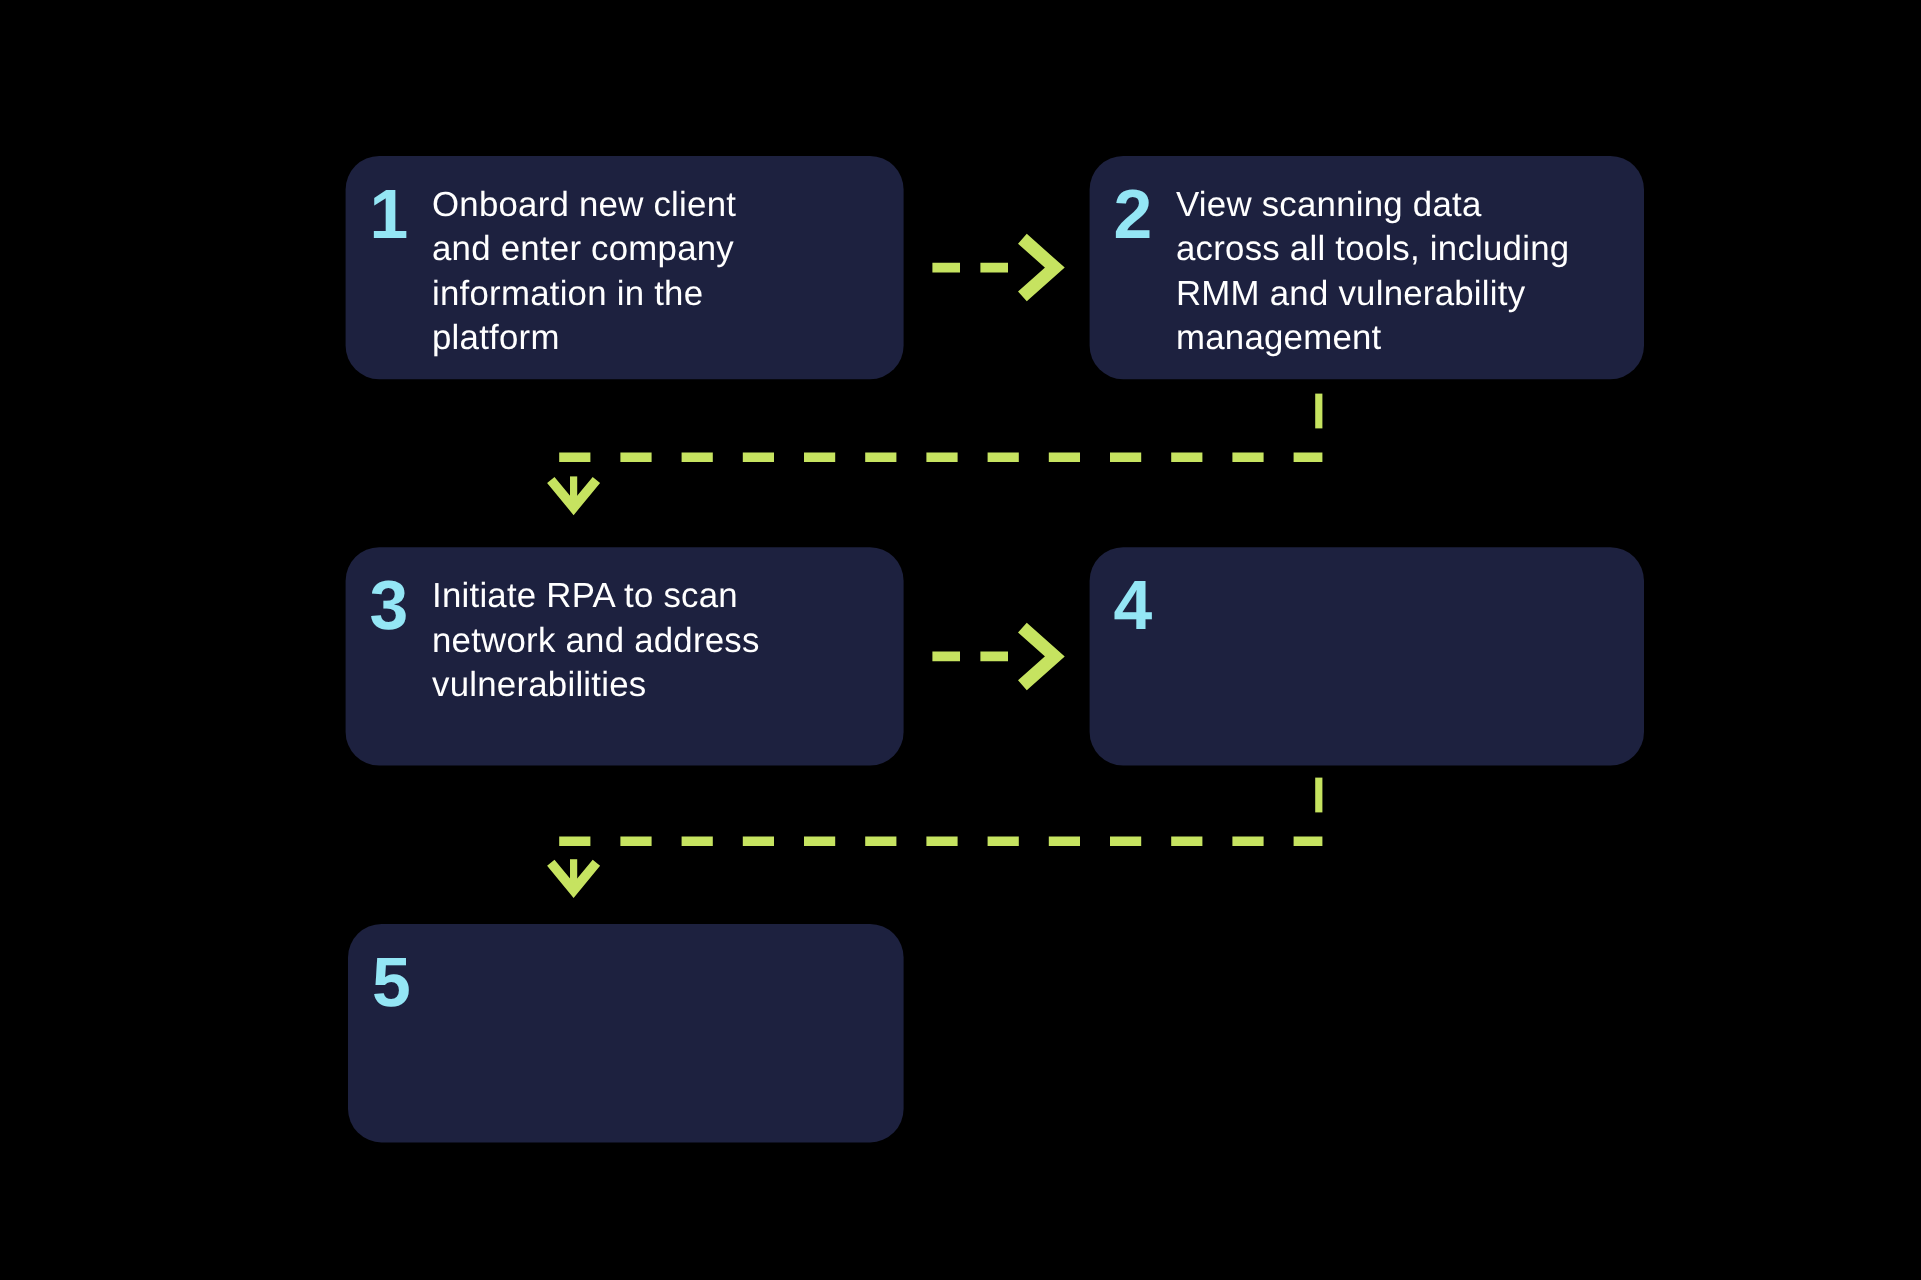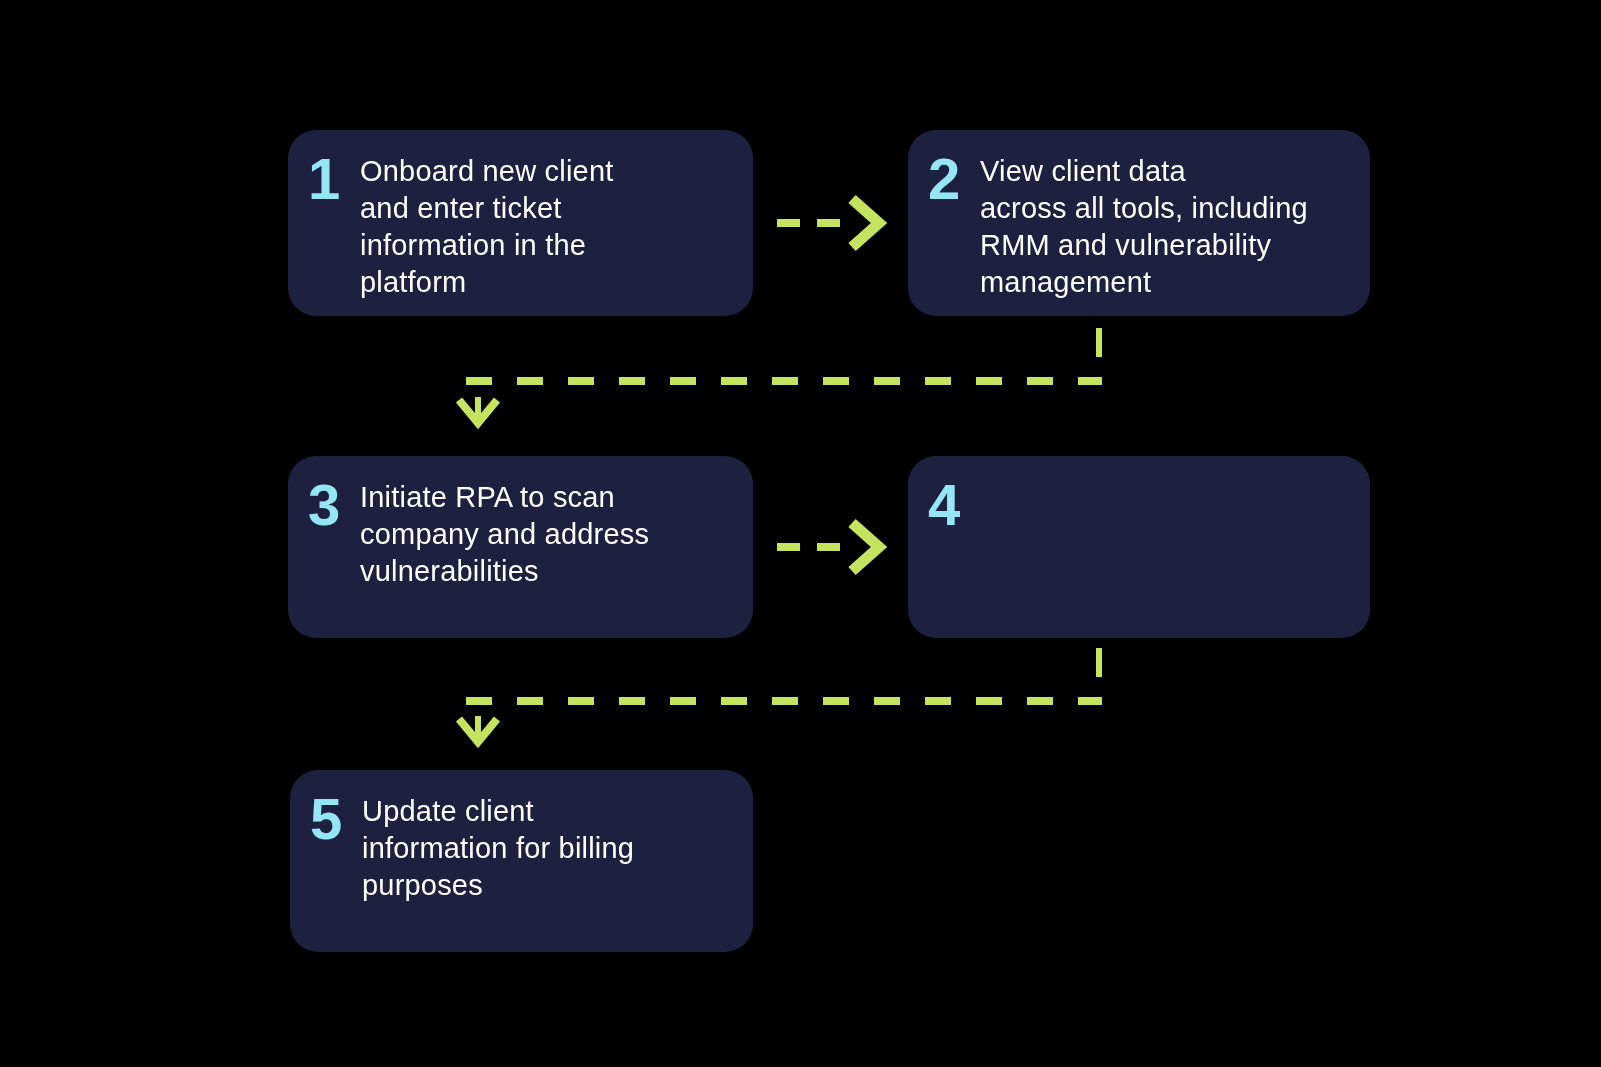--- a/index.html
+++ b/index.html
@@ -75,44 +75,41 @@
       <g>
         <line class="dash" x1="478" y1="716" x2="478" y2="738" stroke-width="6"></line>
         <polyline class="dash" points="459,719 478,742 497,719" stroke-width="8" fill="none"></polyline>
       </g>
     </g>
   </svg>
 
   <div class="step" style="left:288px;top:130px;width:465px;height:186px">
     <span class="num">1</span>
     <p class="label">Onboard new client
-and enter ticket
+and enter company
 information in the
 platform</p>
   </div>
 
   <div class="step" style="left:908px;top:130px;width:462px;height:186px">
     <span class="num">2</span>
-    <p class="label">View client data
+    <p class="label">View scanning data
 across all tools, including
 RMM and vulnerability
 management</p>
   </div>
 
   <div class="step" style="left:288px;top:456px;width:465px;height:182px">
     <span class="num">3</span>
     <p class="label">Initiate RPA to scan
-company and address
+network and address
 vulnerabilities</p>
   </div>
 
   <div class="step" style="left:908px;top:456px;width:462px;height:182px">
     <span class="num">4</span>
   </div>
 
   <div class="step" style="left:290px;top:770px;width:463px;height:182px">
     <span class="num">5</span>
-    <p class="label">Update client
-information for billing
-purposes</p>
   </div>
 
 </div>
 
 </body></html>

